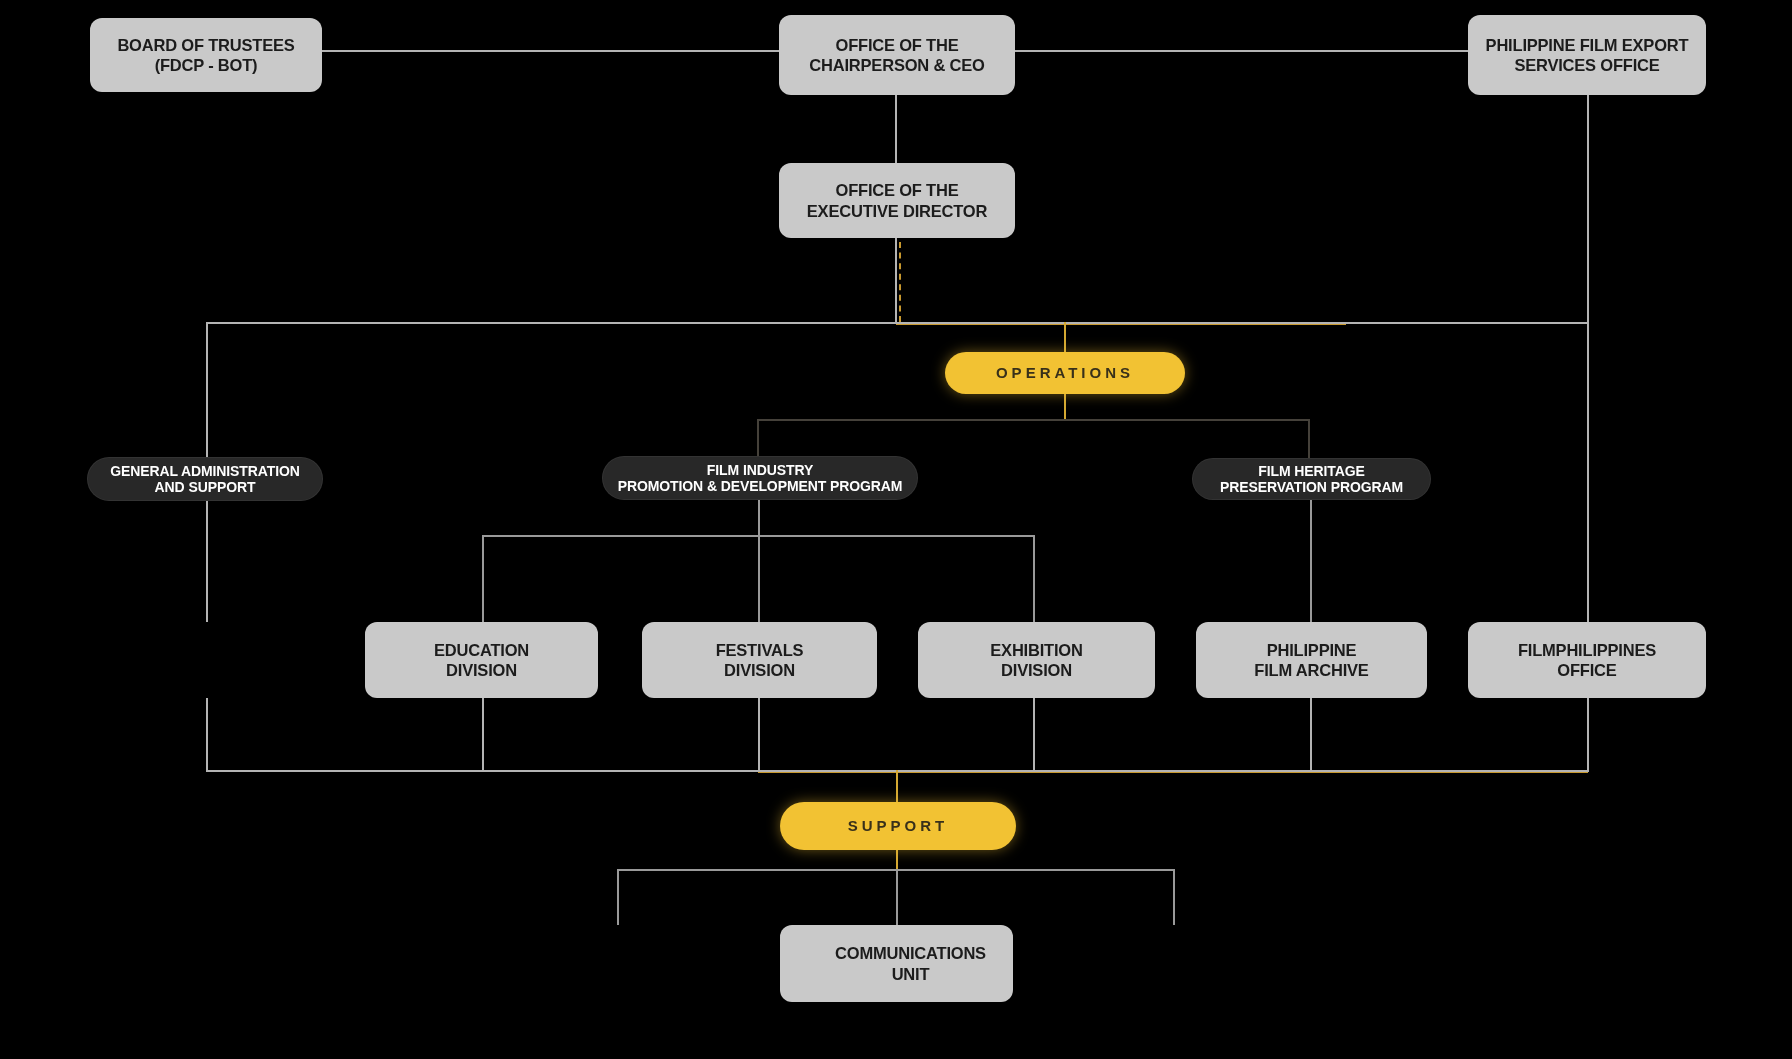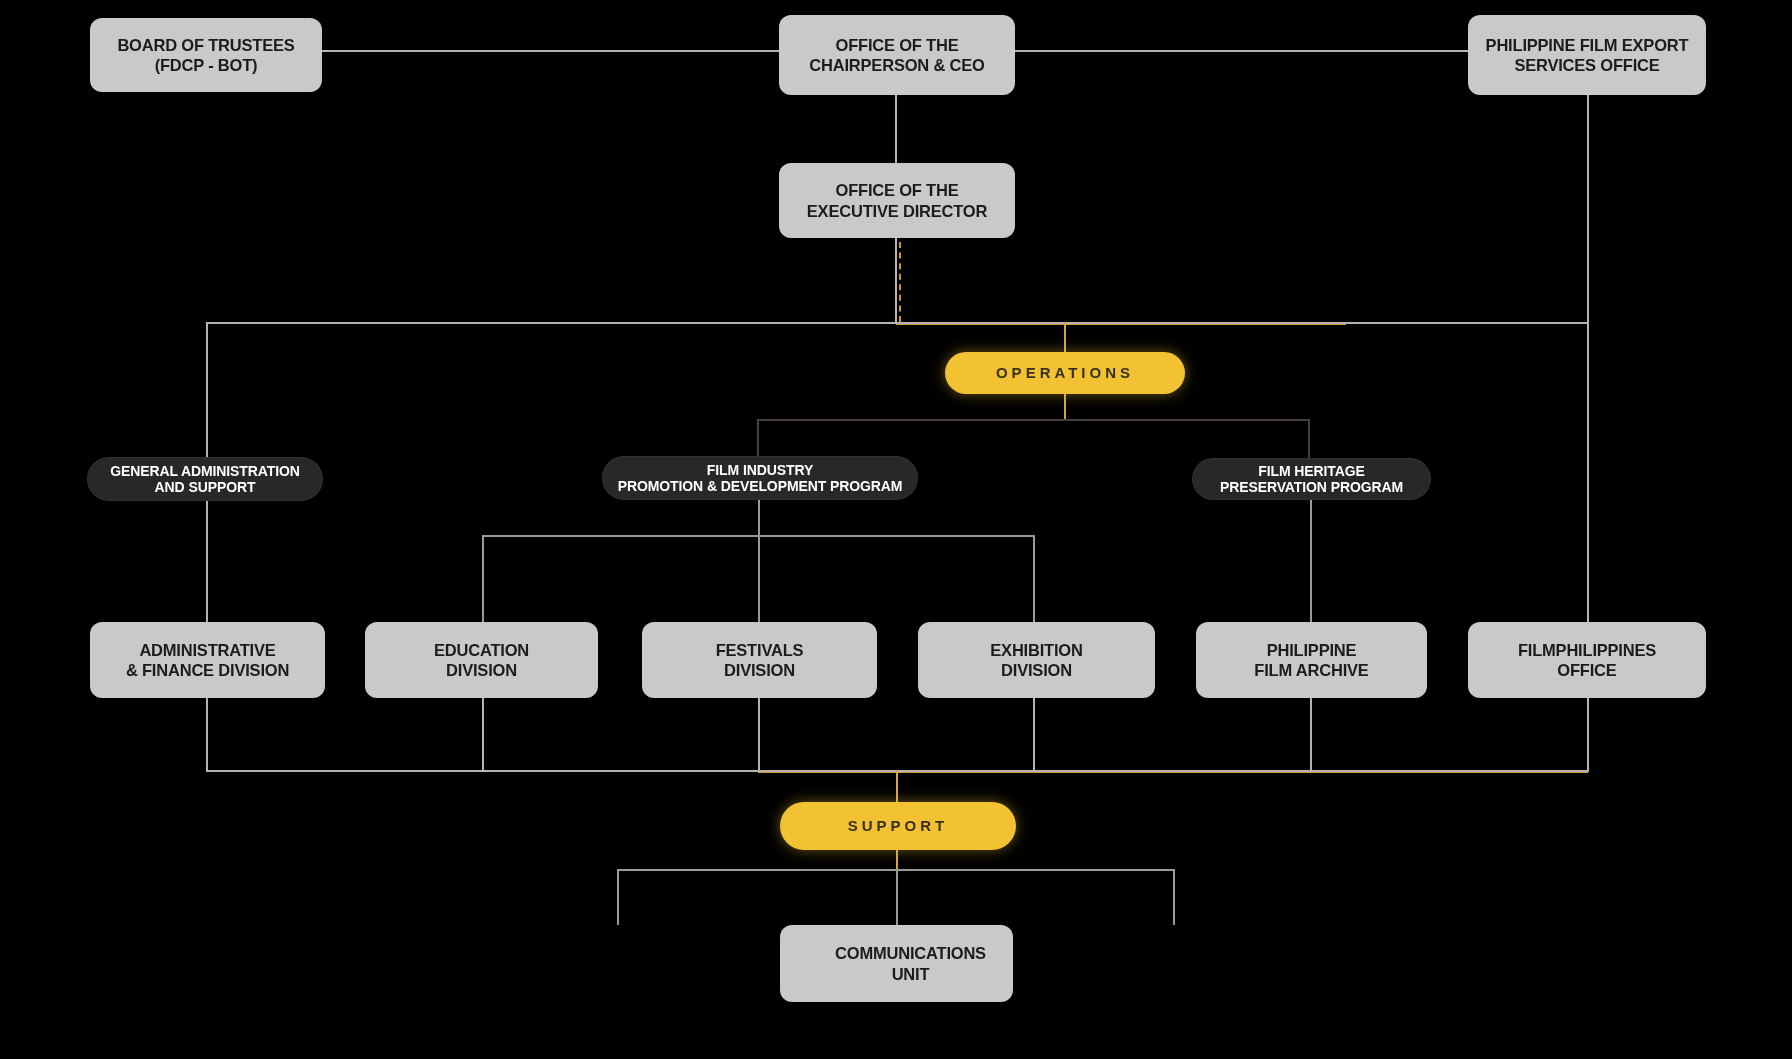--- a/index.html
+++ b/index.html
@@ -92,24 +92,20 @@
       <div>AND SUPPORT</div>
     </div>
     <div class="node dark" style="left: 603px; top: 457px; width: 314px; height: 42px;">
       <div>FILM INDUSTRY</div>
       <div>PROMOTION &amp; DEVELOPMENT PROGRAM</div>
     </div>
     <div class="node dark" style="left: 1193px; top: 459px; width: 237px; height: 40px;">
       <div>FILM HERITAGE</div>
       <div>PRESERVATION PROGRAM</div>
     </div>
-    <div class="node box" style="left: 90px; top: 622px; width: 235px; height: 76px;">
-      <div>ADMINISTRATIVE</div>
-      <div>&amp; FINANCE DIVISION</div>
-    </div>
     <div class="node box" style="left: 365px; top: 622px; width: 233px; height: 76px;">
       <div>EDUCATION</div>
       <div>DIVISION</div>
     </div>
     <div class="node box" style="left: 642px; top: 622px; width: 235px; height: 76px;">
       <div>FESTIVALS</div>
       <div>DIVISION</div>
     </div>
     <div class="node box" style="left: 918px; top: 622px; width: 237px; height: 76px;">
       <div>EXHIBITION</div>

